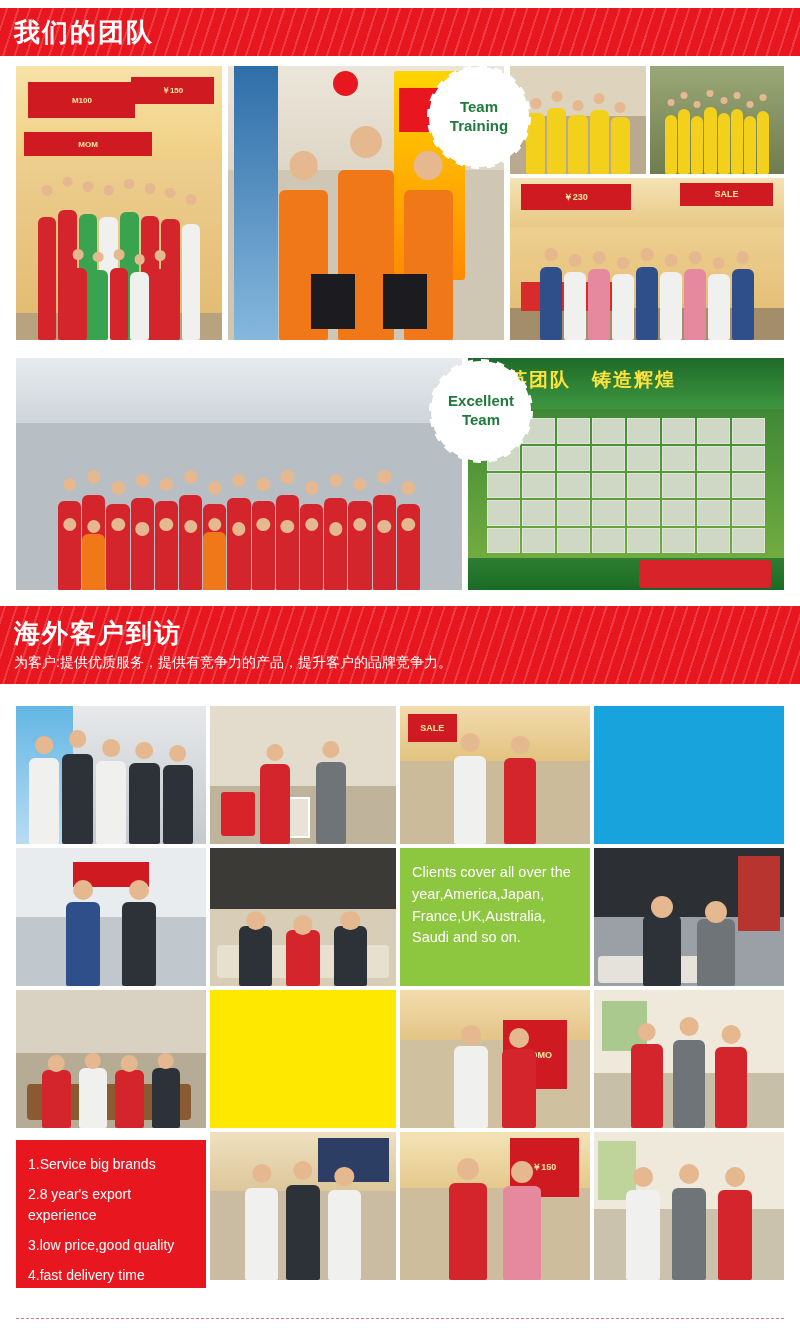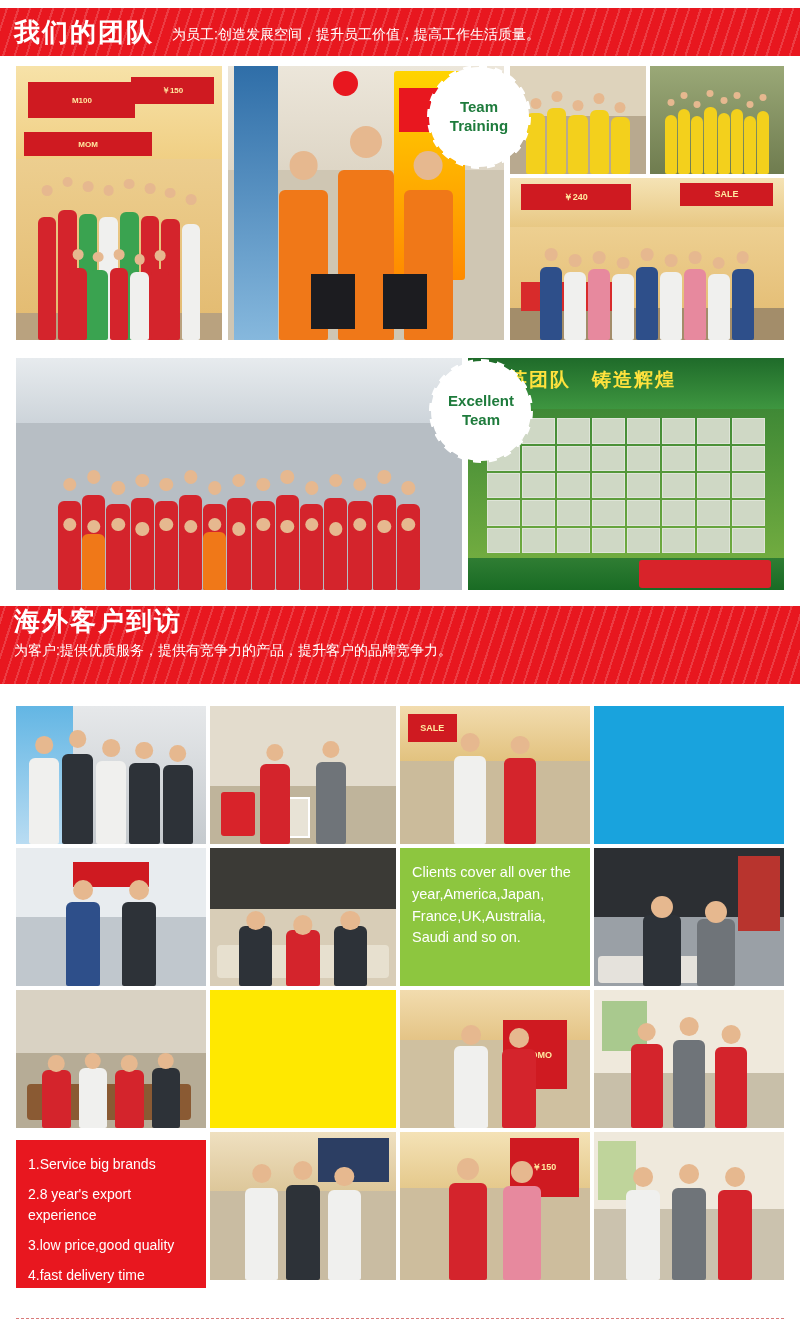--- a/index.html
+++ b/index.html
@@ -65,21 +65,21 @@
     margin-left: 18px;
     white-space: nowrap;
     line-height: 1;
     padding-top: 3px;
   }
 
   .hdr2 {
     height: 78px;
     display: flex;
     flex-direction: column;
-    justify-content: flex-start;
+    justify-content: center;
   }
   .hdr2-title {
     font-size: 26px;
     font-weight: bold;
     letter-spacing: 2px;
     line-height: 1.2;
   }
   .hdr2-sub {
     font-size: 14px;
     line-height: 1.4;
@@ -247,21 +247,20 @@
 </style>
 </head>
 <body>
 
 <div class="page">
 
   <div class="section-header hdr1" style="position:absolute;left:0;top:8px;width:800px;">
     <div class="stripes"></div>
     <div class="header-inner" style="display:flex;align-items:center;height:100%;">
       <div class="hdr1-title">我们的团队</div>
-      <div class="hdr1-sub">为员工:创造发展空间，提升员工价值，提高工作生活质量。</div>
     </div>
   </div>
 
   <div class="photo store" style="left:16px;top:66px;width:206px;height:274px;">
     <div class="ph-inner">
       <div style="position:absolute;left:0;top:0;right:0;height:34%;background:linear-gradient(#f7e2a8,#f0cf84);"></div>
       <div class="banner-red" style="left:6%;top:6%;width:52%;height:13%;font-size:8px;">M100</div>
       <div class="banner-red" style="left:56%;top:4%;width:40%;height:10%;font-size:8px;">￥150</div>
       <div class="banner-red" style="left:4%;top:24%;width:62%;height:9%;font-size:8px;">MOM</div>
       <div style="position:absolute;left:0;bottom:0;right:0;height:10%;background:#b9a27f;"></div>
@@ -336,21 +335,21 @@
         <div class="person p-yellow" style="width:9%;height:70%"></div>
         <div class="person p-yellow" style="width:9%;height:62%"></div>
         <div class="person p-yellow" style="width:9%;height:68%"></div>
       </div>
     </div>
   </div>
 
   <div class="photo store" style="left:510px;top:178px;width:274px;height:162px;">
     <div class="ph-inner">
       <div style="position:absolute;left:0;top:0;right:0;height:30%;background:linear-gradient(#f5e3b5,#e8c884);"></div>
-      <div class="banner-red" style="left:4%;top:4%;width:40%;height:16%;">￥240</div>
+      <div class="banner-red" style="left:4%;top:4%;width:40%;height:16%;">￥230</div>
       <div class="banner-red" style="left:62%;top:3%;width:34%;height:14%;">SALE</div>
       <div style="position:absolute;left:0;bottom:0;right:0;height:20%;background:#a38d6a;"></div>
       <div style="position:absolute;left:4%;bottom:18%;width:36%;height:18%;background:#d82b2b;"></div>
       <div class="row-people" style="height:66%;gap:2px;">
         <div class="person p-blue" style="width:8%;height:68%"></div>
         <div class="person p-white" style="width:8%;height:64%"></div>
         <div class="person p-pink" style="width:8%;height:66%"></div>
         <div class="person p-white" style="width:8%;height:62%"></div>
         <div class="person p-blue" style="width:8%;height:68%"></div>
         <div class="person p-white" style="width:8%;height:64%"></div>

